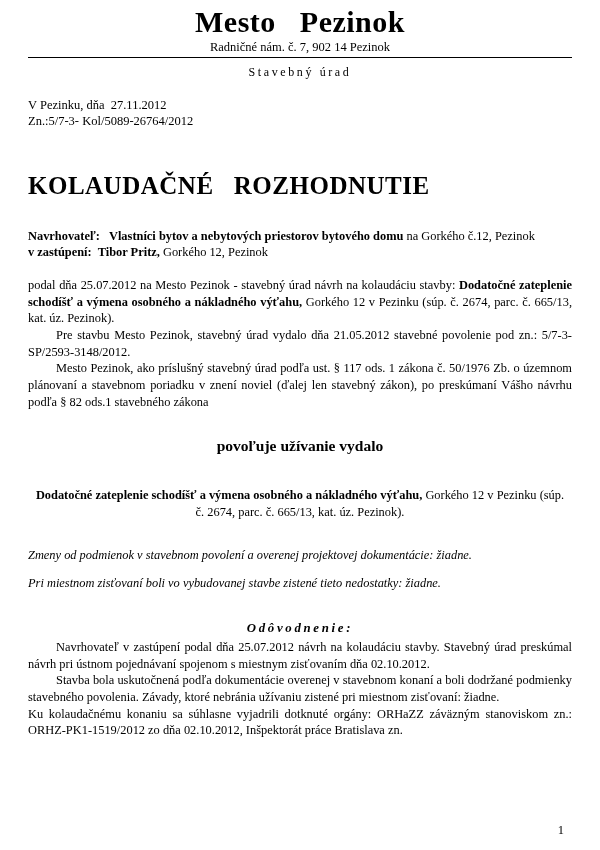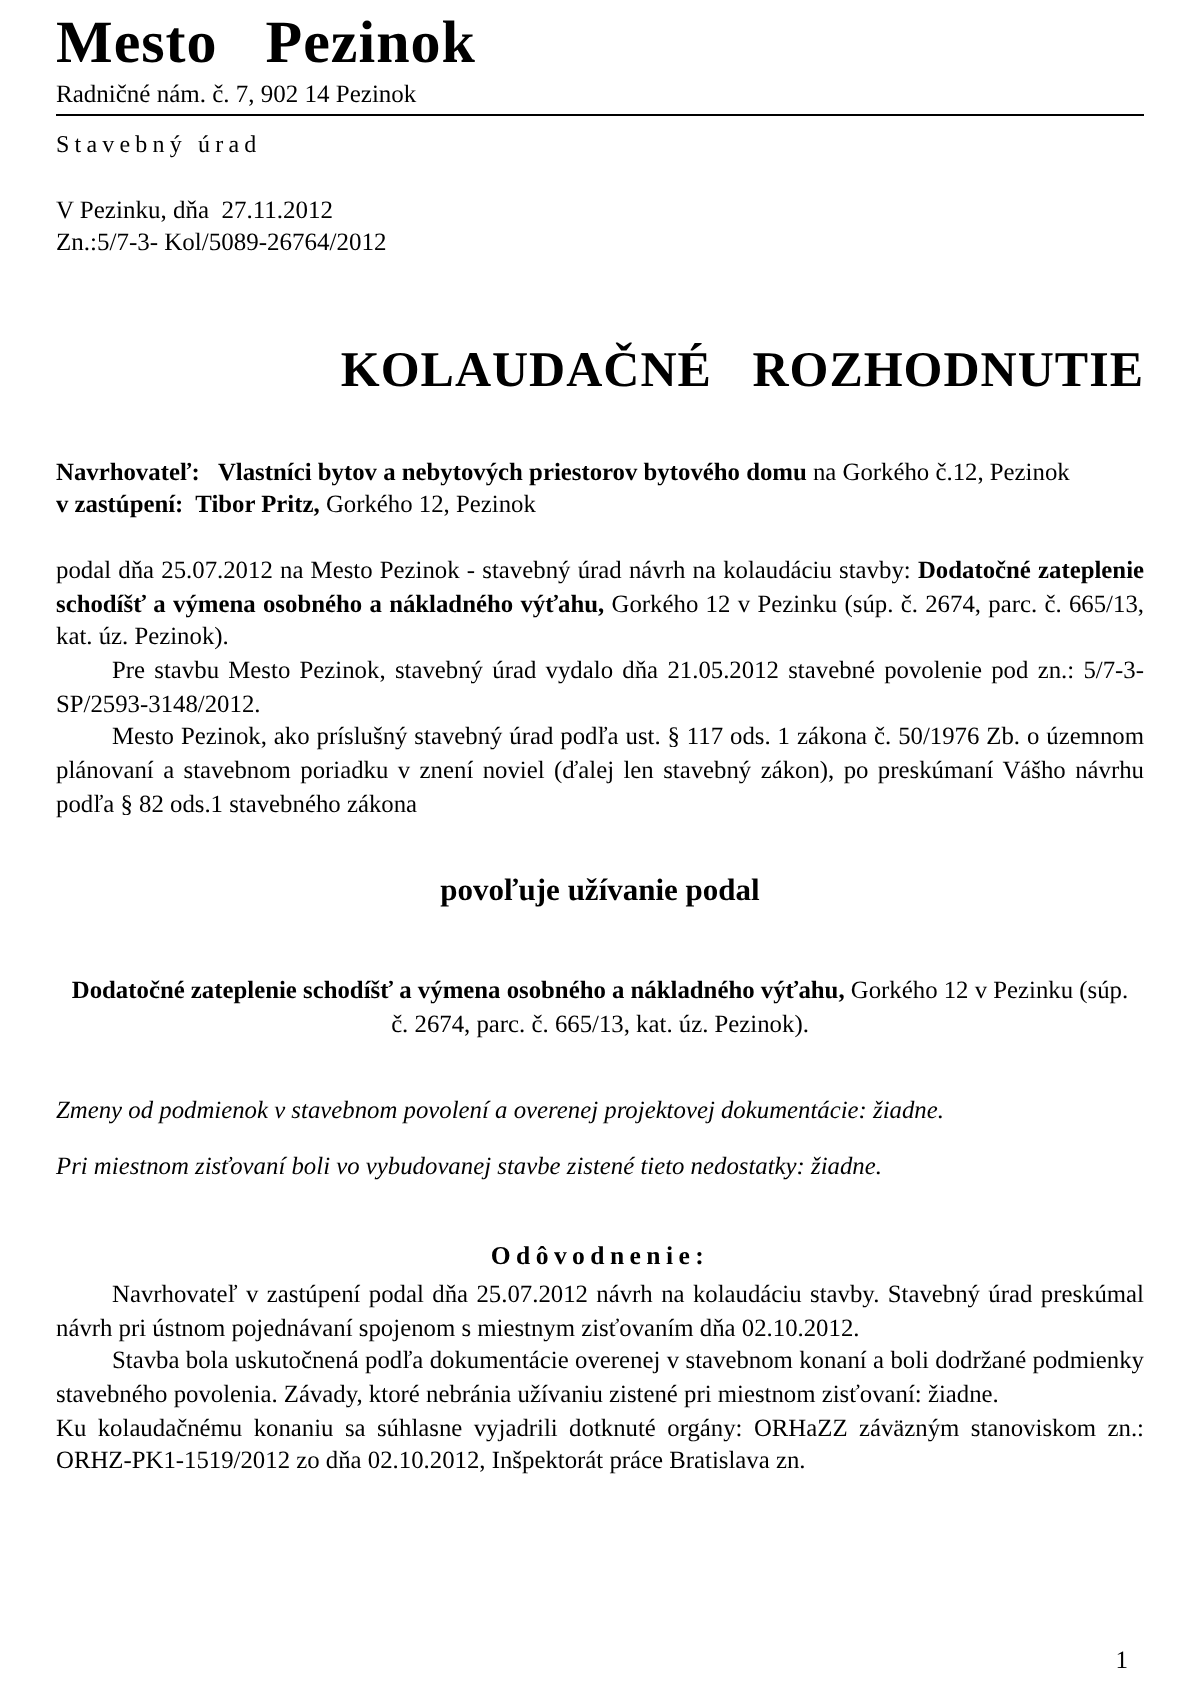--- a/index.html
+++ b/index.html
@@ -17,21 +17,21 @@
   }
   .page {
     position: relative;
     width: 600px;
     height: 850px;
     box-sizing: border-box;
     padding: 0 28px;
   }
 
   
-  .letterhead { }
+  .letterhead { text-align: center; }
   .org-title {
     font-size: 30px;
     font-weight: bold;
     letter-spacing: 0.5px;
     margin-top: 6px;
     line-height: 1.05;
     white-space: pre;
   }
   .org-address {
     font-size: 12.5px;
@@ -54,21 +54,21 @@
   
   .ref-block {
     margin-top: 17px;
     font-size: 12.5px;
     line-height: 1.32;
   }
   .ref-line { white-space: pre; }
 
   
   .doc-heading {
-    text-align: right;
+    text-align: left;
     font-size: 25px;
     font-weight: bold;
     letter-spacing: 0.5px;
     margin-top: 42px;
     white-space: pre;
   }
 
   
   .body-block {
     margin-top: 28px;
@@ -105,20 +105,21 @@
     line-height: 1.34;
   }
   .notes-block p { margin: 0 0 11px 0; font-style: italic; }
 
   .reason-heading {
     text-align: center;
     font-weight: bold;
     font-size: 12.8px;
     letter-spacing: 2.7px;
     margin: 28px 0 0 0;
+    font-style: italic;
   }
   .reason-block {
     margin-top: 2px;
     font-size: 12.4px;
     line-height: 1.345;
   }
 
   .page-number {
     position: absolute;
     right: 36px;
@@ -152,21 +153,21 @@
     <p class="para"><b>v zastúpení:</b><b>&nbsp; </b><b>Tibor Pritz,</b><span> </span><span>Gorkého 12, Pezinok</span></p>
 
     <p class="spacer-md"></p>
 
     <p class="para"><span>podal dňa 25.07.2012 na Mesto Pezinok - stavebný úrad návrh na kolaudáciu  stavby:</span><span> </span><b>Dodatočné zateplenie schodíšť a výmena osobného a nákladného výťahu,</b><span> </span><span>Gorkého 12 v Pezinku  (súp. č. 2674, parc. č. 665/13, kat. úz. Pezinok).</span></p>
 
     <p class="para indent">Pre stavbu Mesto Pezinok, stavebný úrad vydalo dňa 21.05.2012 stavebné povolenie pod zn.: 5/7-3-SP/2593-3148/2012.</p>
 
     <p class="para indent">Mesto Pezinok, ako  príslušný stavebný úrad podľa ust. § 117 ods. 1 zákona č. 50/1976 Zb. o územnom plánovaní a stavebnom poriadku v znení  noviel (ďalej len stavebný zákon), po preskúmaní Vášho návrhu podľa § 82 ods.1  stavebného zákona</p>
 
-    <div class="decision-heading">povoľuje užívanie podal</div>
+    <div class="decision-heading">povoľuje užívanie vydalo</div>
 
     <div class="subject-block"><b>Dodatočné zateplenie schodíšť a výmena osobného a nákladného výťahu,</b><span> </span><span>Gorkého 12 v Pezinku  (súp. č. 2674, parc. č. 665/13, kat. úz. Pezinok).</span></div>
 
     <div class="notes-block">
       <p>Zmeny od podmienok v stavebnom povolení a overenej projektovej dokumentácie: žiadne.</p>
       <p>Pri miestnom zisťovaní boli vo vybudovanej stavbe zistené tieto nedostatky: žiadne.</p>
     </div>
 
     <div class="reason-heading">Odôvodnenie:</div>
 

